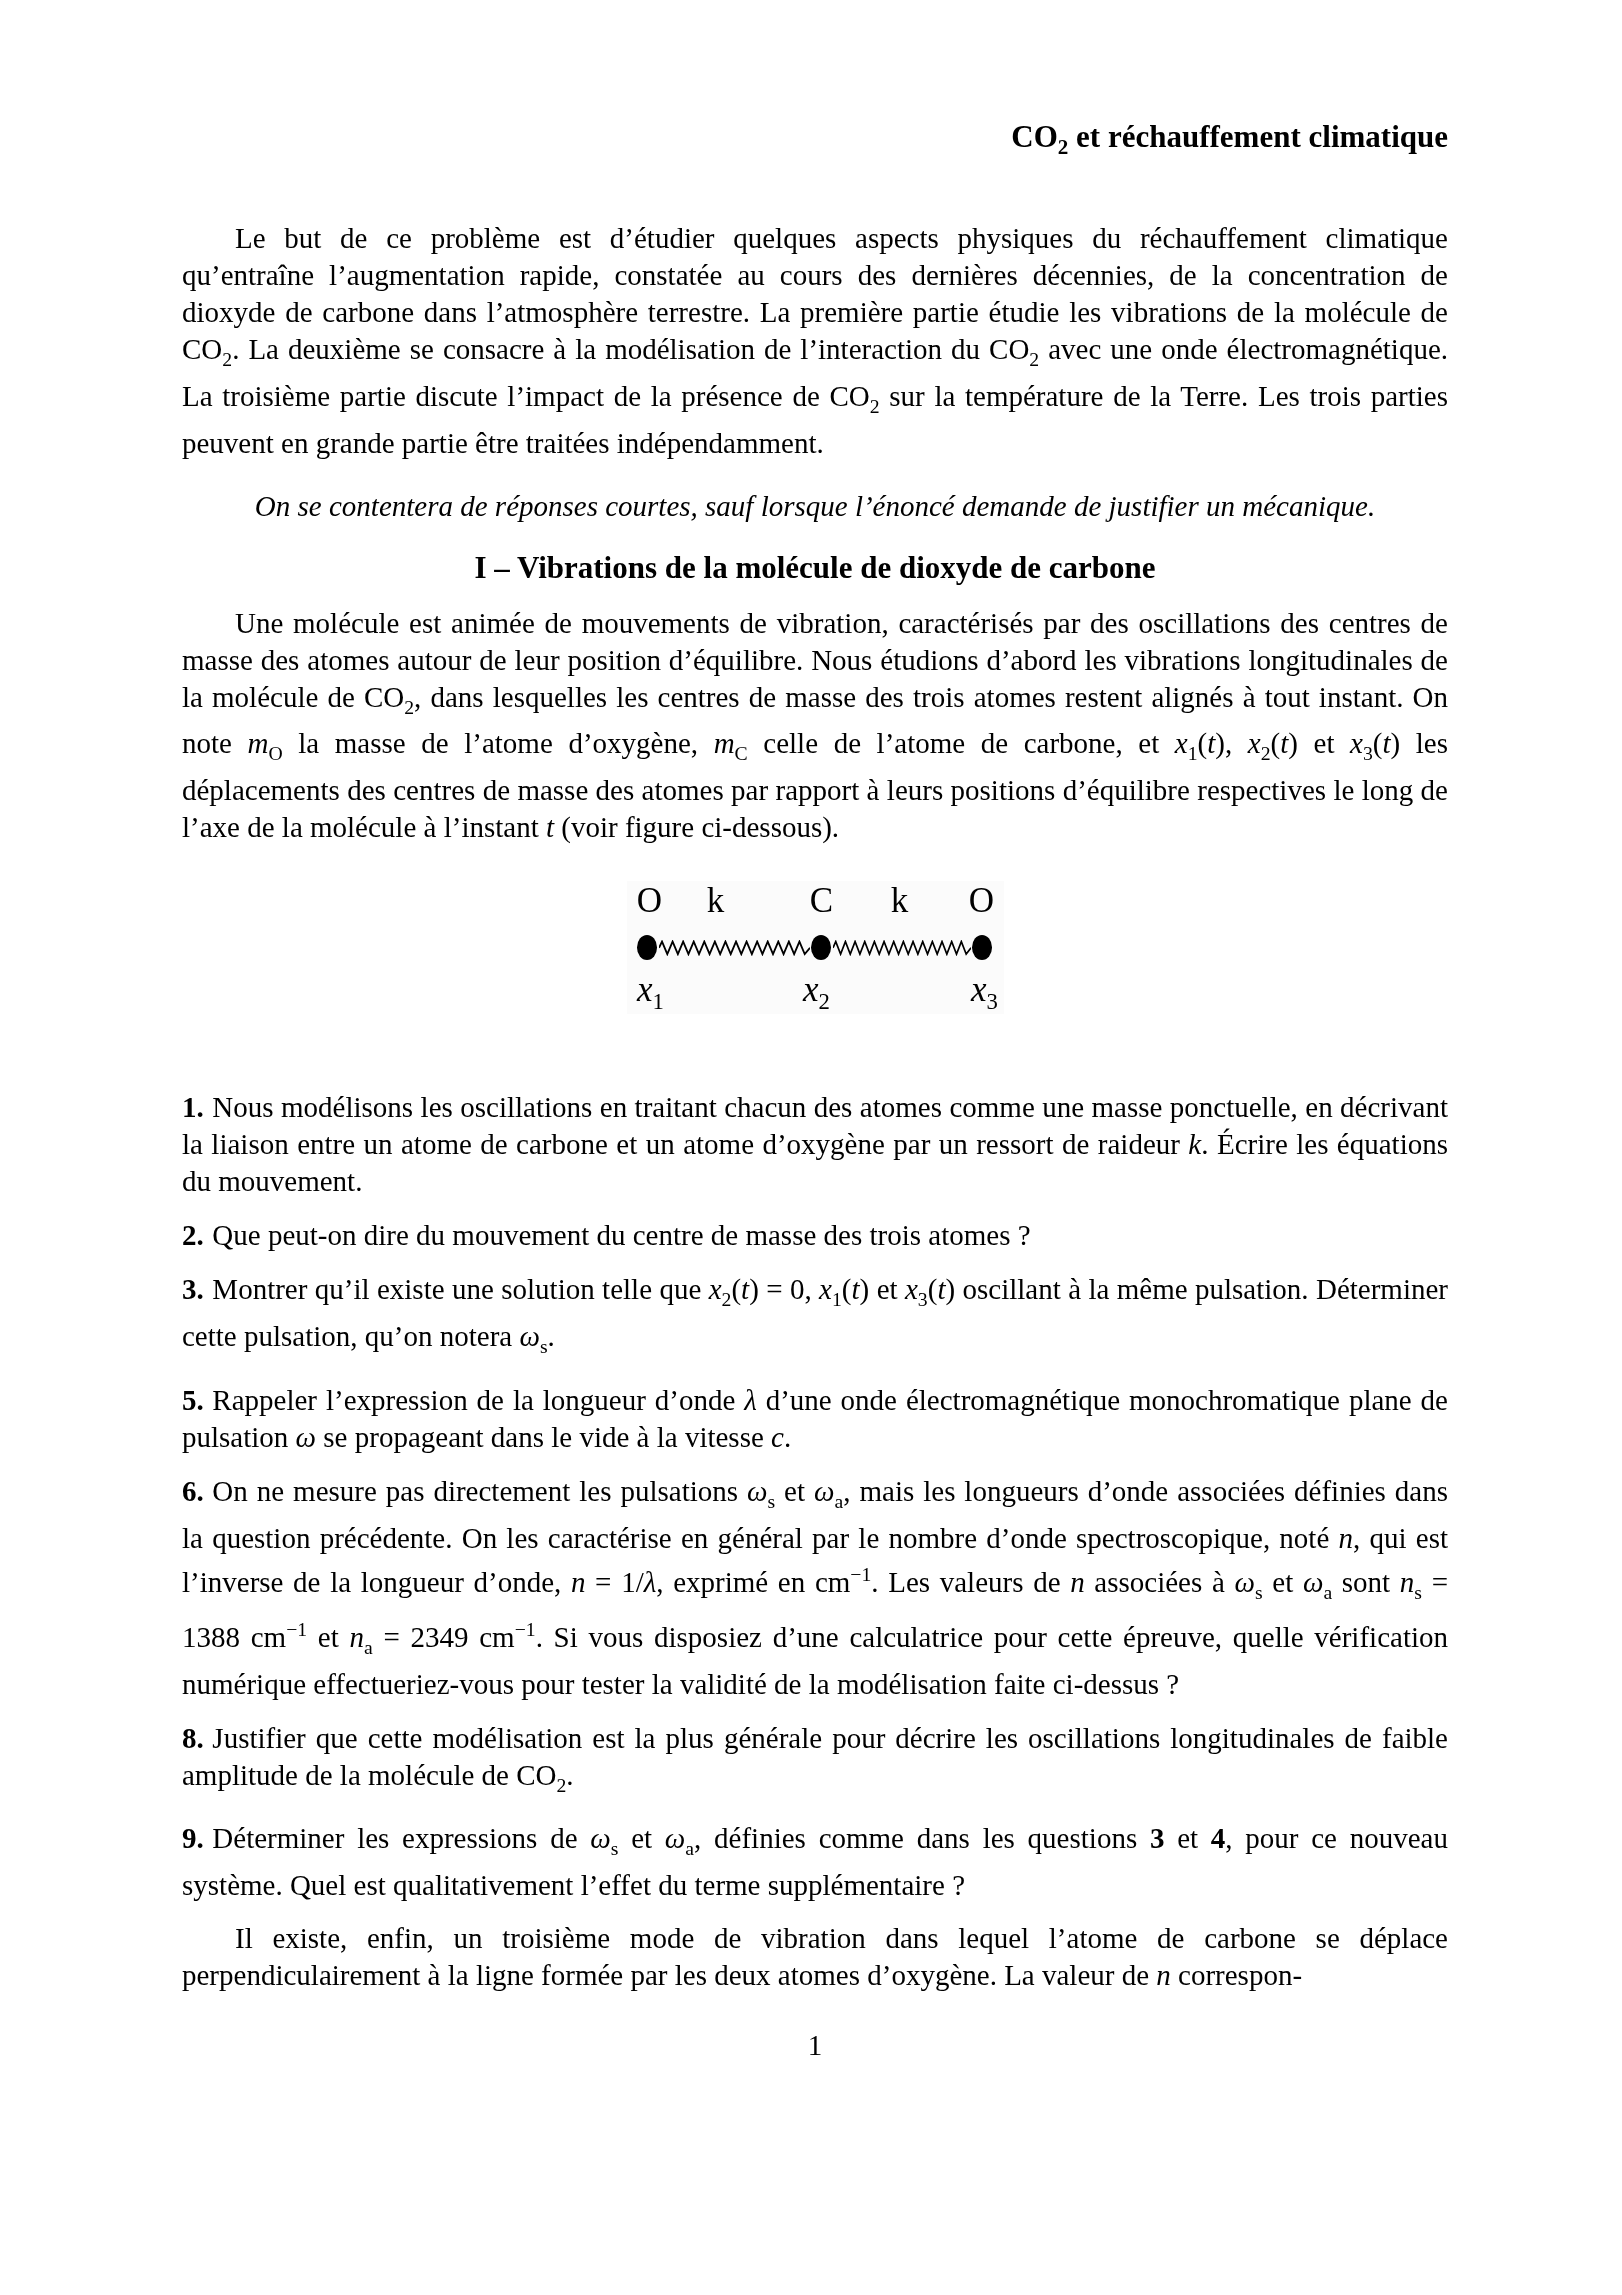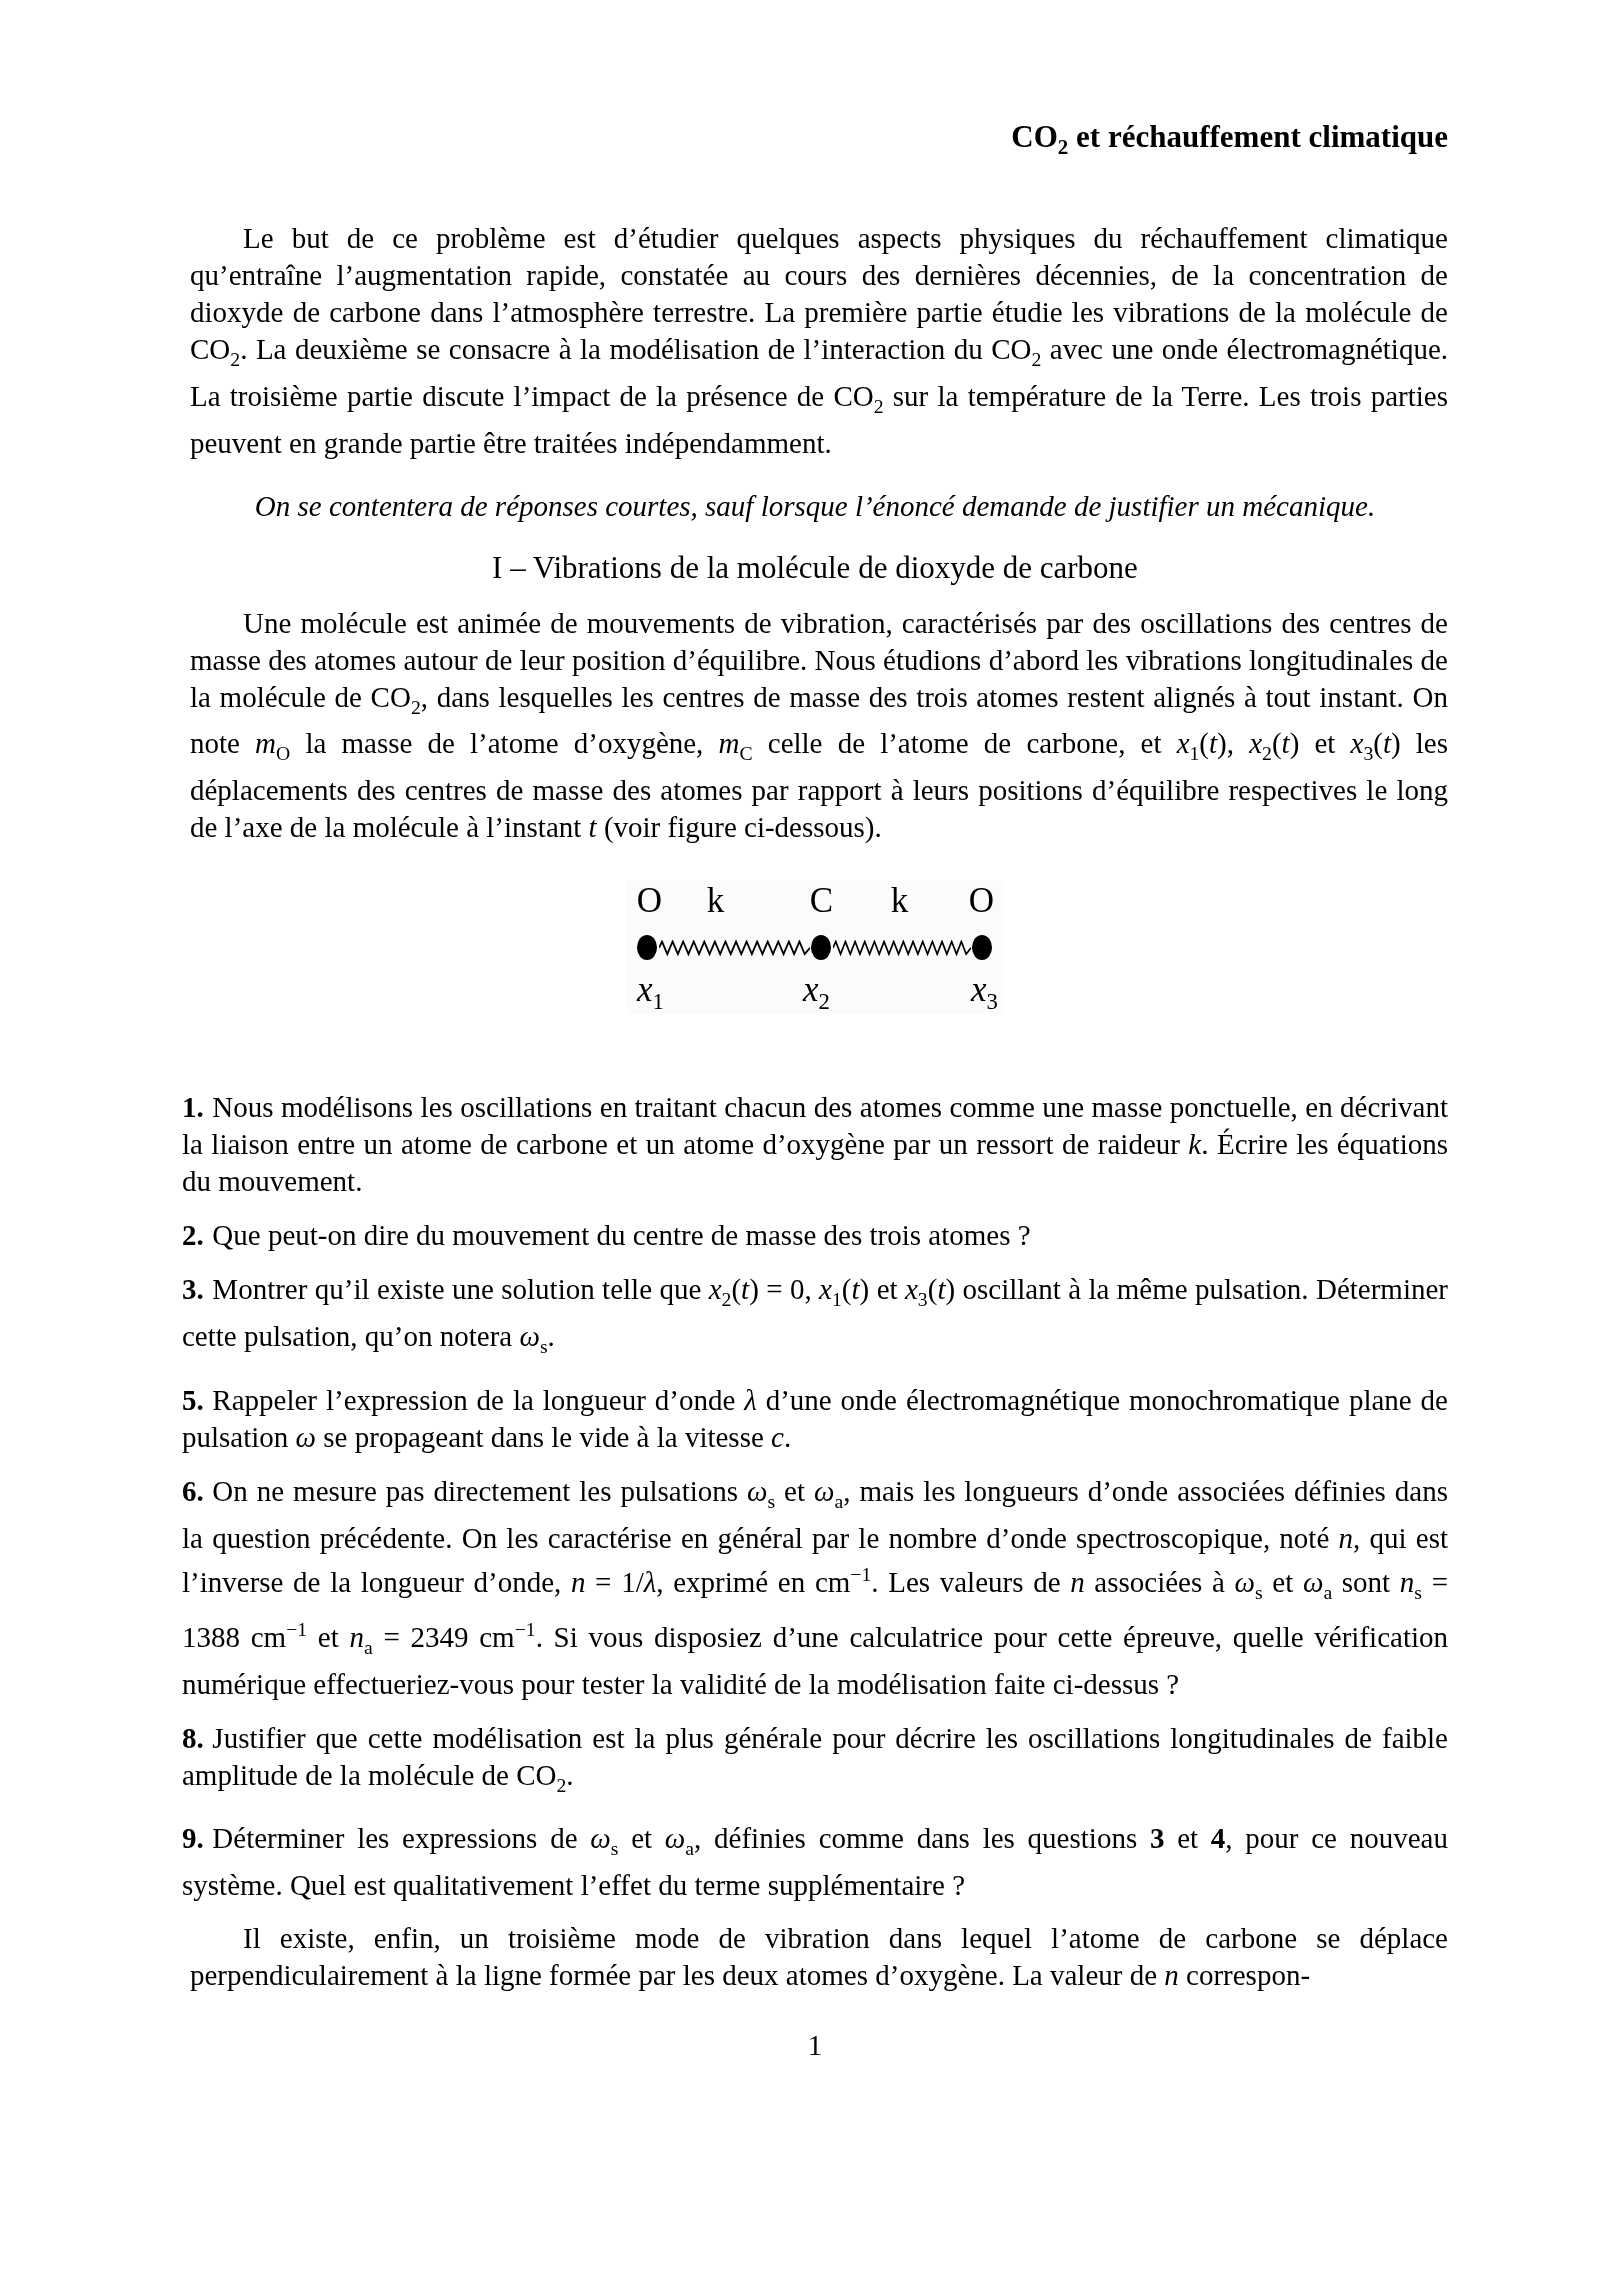--- a/index.html
+++ b/index.html
@@ -29,31 +29,31 @@
   .title {
     margin-top: 117px;
     text-align: right;
     font-weight: bold;
     font-size: 31px;
     line-height: 39px;
   }
   .p-body {
     text-align: justify;
   }
-  .indent { text-indent: 53px; margin-left: 8px; }
+  .indent { text-indent: 53px; }
   .intro { margin-top: 53px; }
   .note {
     margin-top: 26px;
     text-align: center;
     font-style: italic;
   }
   .section-heading {
     margin-top: 23.6px;
     text-align: center;
-    font-weight: normal;
+    font-weight: bold;
     font-size: 31px;
     line-height: 39px;
   }
   .section-intro { margin-top: 17.3px; }
   
   .figure {
     position: relative;
     width: 377px;
     height: 133px;
     margin: 35px auto 75px auto;

